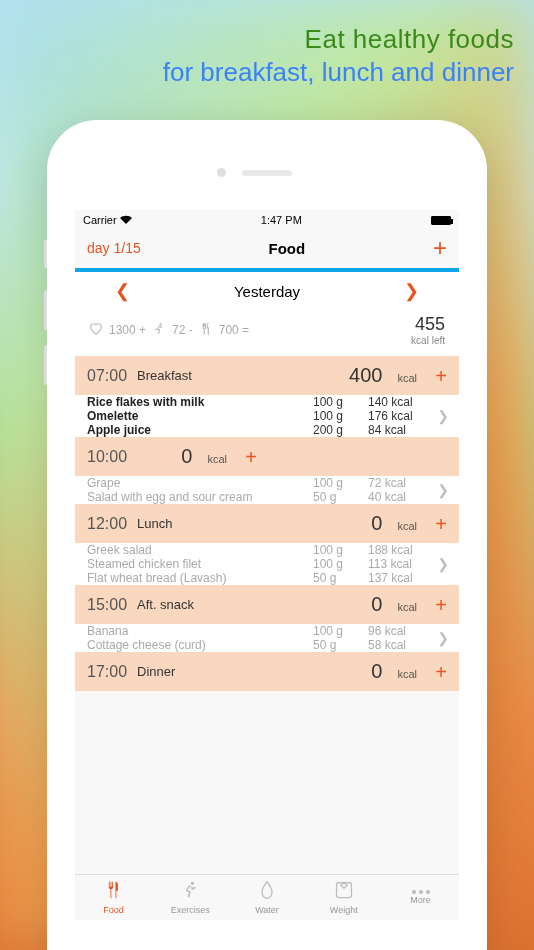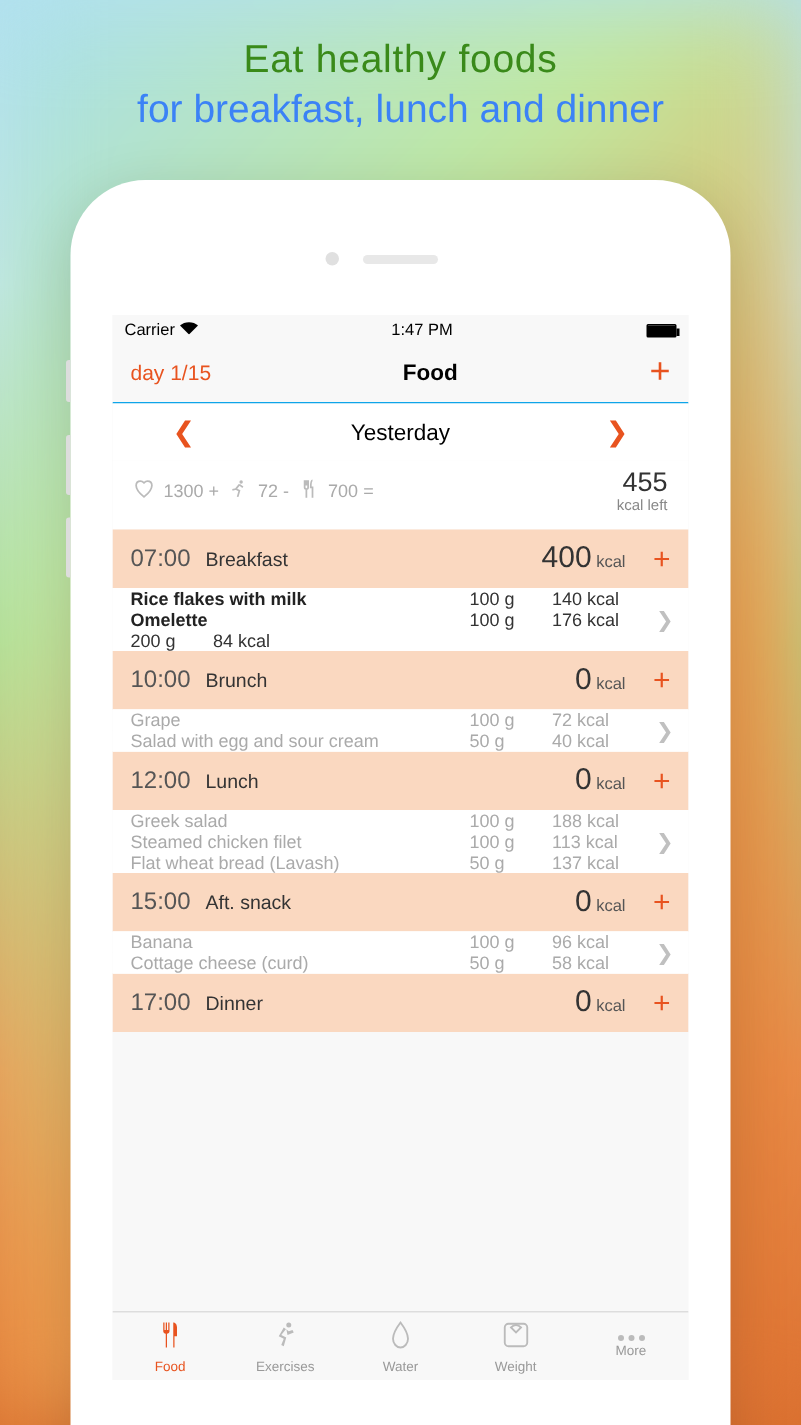--- a/index.html
+++ b/index.html
@@ -8,21 +8,21 @@
       font-family: -apple-system, "Helvetica Neue", Arial, sans-serif;
       background: linear-gradient(to bottom, #b5e2f0 0%, #c8e8f2 20%, #a8d890 45%, #e89050 75%, #d87030 100%);
       position: relative; overflow: hidden;
     }
     .bg-blur {
       position: absolute; inset: 0;
       background: linear-gradient(135deg, #a8dff0 0%, #c0e8a0 30%, #f0a050 60%, #e07030 100%);
       filter: blur(30px);
     }
     .promo {
-      position: relative; text-align: center; padding: 24px 32px 14px;
+      position: relative; text-align: right; padding: 24px 20px 14px;
       z-index: 2;
     }
     .promo-title { font-size: 26px; color: #3a8a1a; font-weight: 400; letter-spacing: 0.5px; }
     .promo-sub { font-size: 26px; color: #3b82f6; margin-top: 2px; }
     .phone {
       position: absolute; left: 50%; transform: translateX(-50%);
       top: 120px; width: 440px; height: 900px;
       background: #fff; border-radius: 50px;
       z-index: 3; box-shadow: 0 10px 40px rgba(0,0,0,0.15);
     }
@@ -37,21 +37,21 @@
     .status-bar {
       display: flex; justify-content: space-between; align-items: center;
       padding: 4px 8px; font-size: 11px; background: #f8f8f8;
     }
     .status-bar .left, .status-bar .right { display:flex; gap:3px; }
     .battery { width:20px; height:9px; border:1px solid #000; border-radius:1px; position:relative; }
     .battery::after { content:''; position:absolute; right:-3px; top:2px; width:2px; height:5px; background:#000; }
     .battery-fill { background:#000; width:100%; height:100%; }
     .nav-bar {
       display: flex; justify-content: space-between; align-items: center;
-      padding: 6px 12px 8px; background: #f8f8f8; border-bottom: 1px solid #0ea5e9;
+      padding: 6px 12px 8px; background: #f8f8f8; border-bottom: 4px solid #0ea5e9;
     }
     .nav-left { color: #e8531f; font-size: 14px; }
     .nav-title { font-weight: 600; font-size: 15px; }
     .nav-add { color: #e8531f; font-size: 24px; font-weight: 300; line-height:1; }
     .date-row {
       display: flex; justify-content: space-between; align-items: center;
       padding: 8px 40px; background: #fff;
     }
     .date-chev { color: #e8531f; font-size: 18px; }
     .date-label { font-size: 15px; font-weight: 400; }
@@ -65,21 +65,21 @@
     .kcal-left-n { font-size: 18px; color: #333; font-weight:400; }
     .kcal-left-l { font-size: 10px; color: #888; }
     .meal-header {
       display: flex; align-items: center;
       background: #fad8c0; padding: 8px 12px; font-size: 13px;
     }
     .meal-time { width: 50px; color: #555; font-size: 16px; }
     .meal-name { flex: 1; color: #333; font-weight: 400; }
     .meal-kcal { display:flex; align-items:baseline; gap:3px; width:90px; justify-content:flex-end; }
     .meal-kcal-n { font-size: 20px; color: #333; }
-    .meal-kcal-u { font-size: 11px; color: #555; }
+    .meal-kcal-u { font-size: 11px; color: #555; margin-left: 12px; }
     .meal-add { color: #e8531f; font-size: 20px; width:30px; text-align:right; font-weight:300; line-height:1; }
     .food-group { position: relative; background:#fff; }
     .food-row {
       display: flex; align-items: center;
       padding: 0 12px; font-size: 12px; background: #fff;
       position: relative;
     }
     .food-row-content { display:flex; flex:1; align-items:center; padding-right:24px; }
     .food-name { flex: 1; }
     .food-amt { width: 55px; text-align: left; }
@@ -193,30 +193,30 @@
         </div>
       <div class="food-row dark">
           <div class="food-row-content">
             <div class="food-name">Omelette</div>
             <div class="food-amt">100 g</div>
             <div class="food-cal">176 kcal</div>
           </div>
         </div>
       <div class="food-row dark">
           <div class="food-row-content">
+            <div class="food-name">Apple juice</div>
             <div class="food-amt">200 g</div>
             <div class="food-cal">84 kcal</div>
           </div>
         </div>
       <div class="group-chev">❯</div>
     </div>
 
     <div class="meal-header">
       <div class="meal-time">10:00</div>
-      <div class="meal-name">Brunch</div>
       <div class="meal-kcal">
           <span class="meal-kcal-n">0</span>
           <span class="meal-kcal-u">kcal</span>
         </div>
       <div class="meal-add">+</div>
     </div>
     <div class="food-group">
       <div class="food-row light">
           <div class="food-row-content">
             <div class="food-name">Grape</div>

